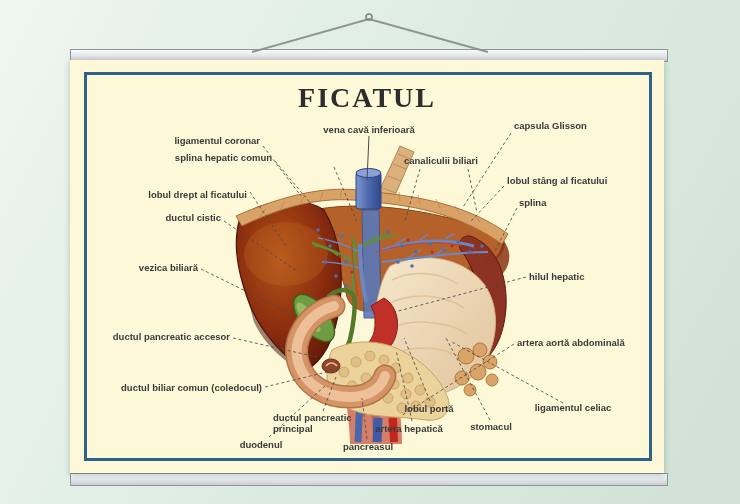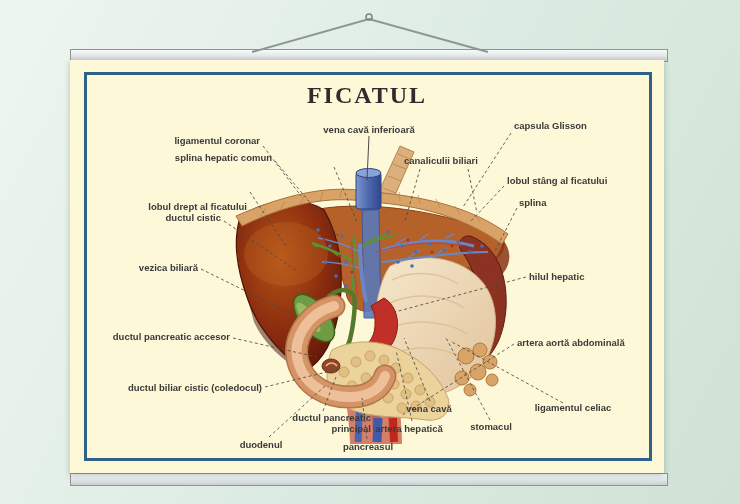--- a/index.html
+++ b/index.html
@@ -18,29 +18,29 @@
   .poster{
     position:absolute;left:70px;top:60px;width:594px;height:413px;
     background:#fdf8d8;box-shadow:0 2px 6px rgba(50,70,60,.3);
   }
   .frame{
     position:absolute;left:14px;top:12px;right:12px;bottom:12px;
     border:3px solid #2e6288;
   }
   .page-title{
     position:absolute;left:367px;top:82px;transform:translateX(-50%);
-    font-family:"Liberation Serif",serif;font-size:24px;font-weight:bold;
+    font-family:"Liberation Serif",serif;font-size:28px;font-weight:bold;
     color:#2d2d2d;letter-spacing:2px;white-space:nowrap;z-index:5;
   }
   .lbl{
     position:absolute;font-size:9.5px;font-weight:bold;color:#3a3a3a;
     white-space:nowrap;line-height:1.18;z-index:6;text-align:center;
   }
   .lbl.r{transform:translateX(-100%);}
-  .lbl.c{transform:translateX(-50%);text-align:right;}
+  .lbl.c{transform:translateX(-50%);text-align:left;}
   .lbl.wrap{white-space:normal;}
   svg.scene{position:absolute;left:0;top:0;z-index:4;pointer-events:none;}
 </style>
 </head>
 <body>
 
 <div id="screen">
 
   <div class="rail rail-top"></div>
   <div class="rail rail-bottom"></div>
@@ -262,32 +262,32 @@
     </g>
     <line x1="369" y1="136" x2="367" y2="180" stroke="#4a4a4a" stroke-width="1"></line>
   </svg>
 
   <div class="lbl c" style="left:369px;top:124px">vena cavă inferioară</div>
   <div class="lbl" style="left:404px;top:155px">canaliculii biliari</div>
   <div class="lbl" style="left:514px;top:120px">capsula Glisson</div>
 
   <div class="lbl r" style="left:260px;top:135px">ligamentul coronar</div>
   <div class="lbl r" style="left:272px;top:152px">splina hepatic comun</div>
-  <div class="lbl r" style="left:247px;top:201px">lobul drept al ficatului</div>
+  <div class="lbl r" style="left:247px;top:189px">lobul drept al ficatului</div>
   <div class="lbl r" style="left:221px;top:212px">ductul cistic</div>
   <div class="lbl r" style="left:198px;top:262px">vezica biliară</div>
   <div class="lbl r" style="left:230px;top:331px">ductul pancreatic accesor</div>
-  <div class="lbl r" style="left:262px;top:382px">ductul biliar cistic (coledocul)</div>
+  <div class="lbl r" style="left:262px;top:382px">ductul biliar comun (coledocul)</div>
 
   <div class="lbl" style="left:507px;top:175px">lobul stâng al ficatului</div>
   <div class="lbl" style="left:519px;top:197px">splina</div>
   <div class="lbl" style="left:529px;top:271px">hilul hepatic</div>
   <div class="lbl" style="left:517px;top:337px">artera aortă abdominală</div>
   <div class="lbl c" style="left:573px;top:402px">ligamentul celiac</div>
 
   <div class="lbl c" style="left:261px;top:439px">duodenul</div>
   <div class="lbl c wrap" style="left:322px;top:412px;width:98px">ductul pancreatic principal</div>
   <div class="lbl c" style="left:368px;top:441px">pancreasul</div>
   <div class="lbl c" style="left:409px;top:423px">artera hepatică</div>
-  <div class="lbl c" style="left:429px;top:403px">vena cavă</div>
+  <div class="lbl c" style="left:429px;top:403px">lobul portă</div>
   <div class="lbl c" style="left:491px;top:421px">stomacul</div>
 
 </div>
 
 </body></html>

